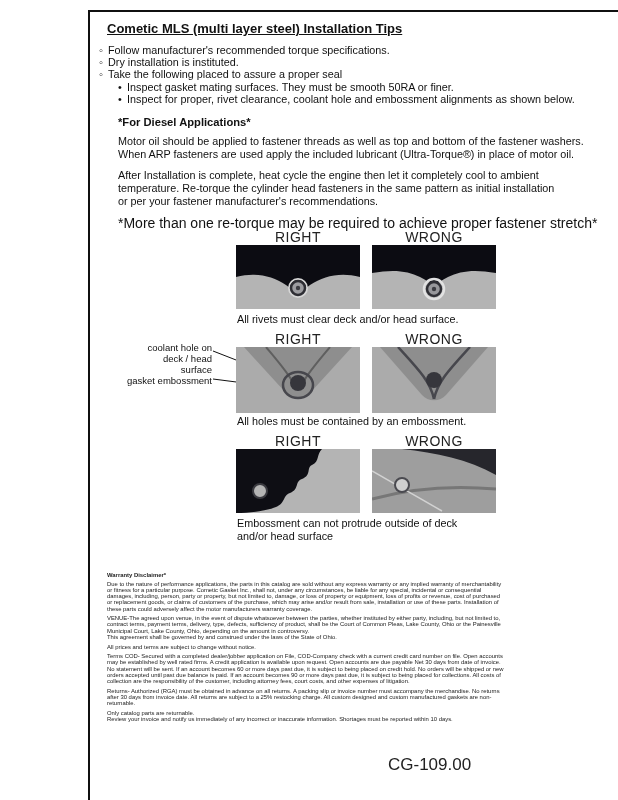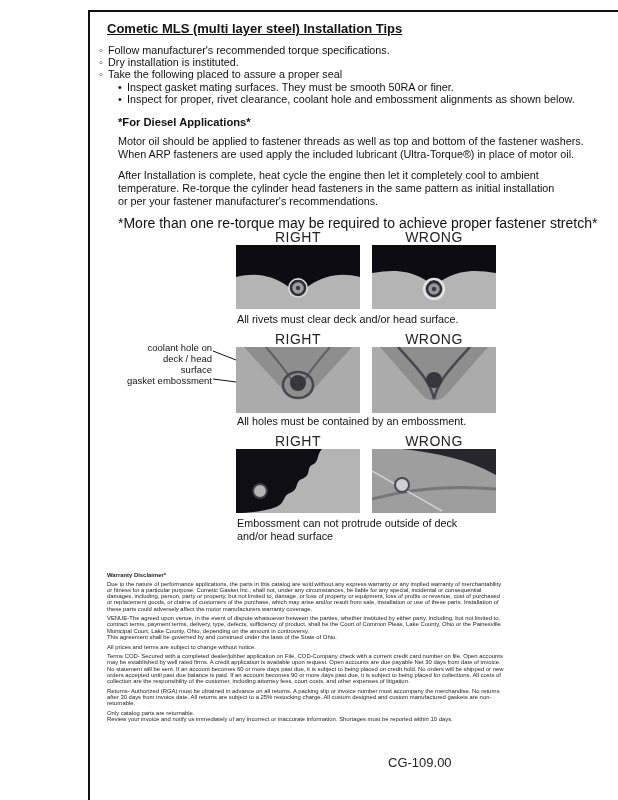--- a/index.html
+++ b/index.html
@@ -19,21 +19,21 @@
   .p1{left:118px;top:135px;width:480px;}
   .p2{left:118px;top:169px;width:480px;}
   .note{left:118px;top:215px;font-size:14px;}
   .dg-label{width:124px;text-align:center;font-size:14px;letter-spacing:.5px;color:#222;}
   .dg{width:124px;display:block;}
   .caption{font-size:10.8px;line-height:12.5px;}
   .ann{font-size:9.5px;line-height:11px;text-align:right;color:#111;}
   .fineprint{left:107px;top:572px;width:398px;font-size:5.9px;line-height:6.2px;color:#222;}
   .fineprint p{margin:0 0 3.5px 0;}
   .fineprint .fp-h{font-weight:bold;margin-bottom:2.5px;}
-  .footer-code{left:388px;top:755px;font-size:13px;color:#222;}
+  .footer-code{left:388px;top:755px;font-size:17px;color:#222;}
 </style>
 </head>
 <body>
 
 <div class="page">
   <div class="border-top"></div>
   <div class="border-left"></div>
 
   <div class="abs title">Cometic MLS (multi layer steel) Installation Tips</div>
 

